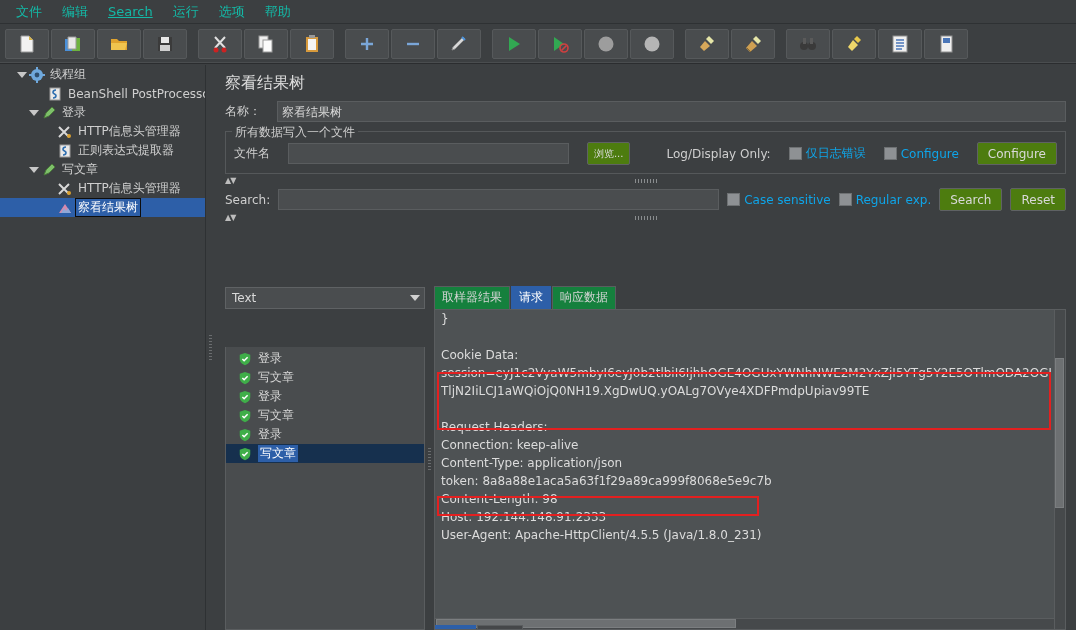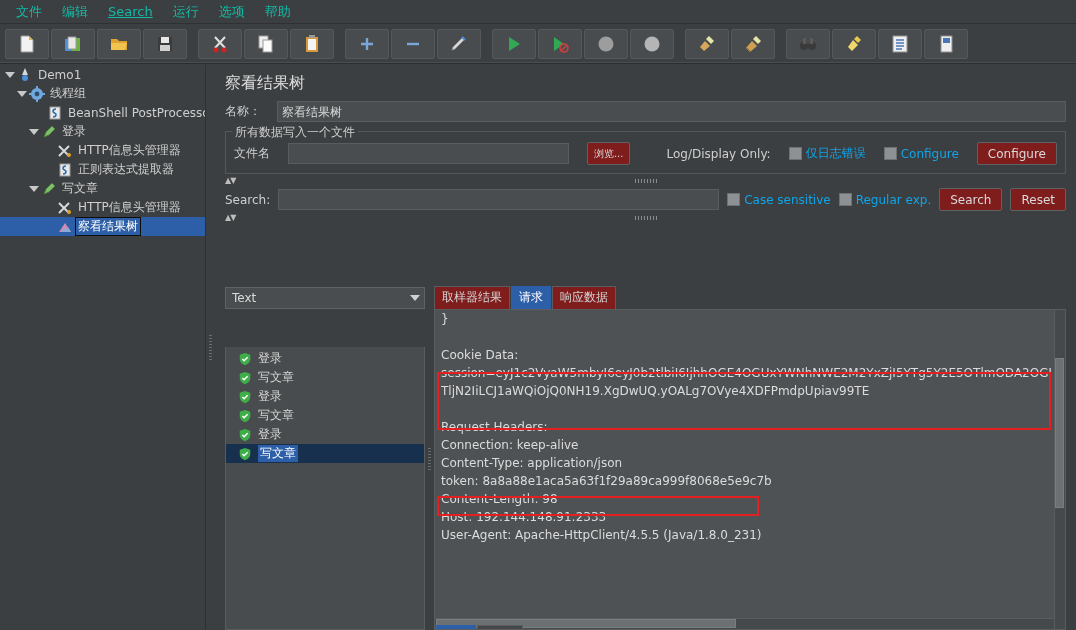--- a/index.html
+++ b/index.html
@@ -98,21 +98,21 @@
     margin: 8px 10px 0 10px; border: 1px solid #55585a; position: relative;
     padding: 10px 8px 8px 8px;
   }
   .groupbox > .gb-title {
     position: absolute; top: -8px; left: 6px; background: #3c3f41;
     padding: 0 3px; font-size: 12px; color: #cfcfcf;
   }
   .gb-row { display: flex; align-items: center; gap: 18px; }
   .gb-label { font-size: 12px; color: #cfcfcf; flex: 0 0 auto; }
   .btn {
-    background: #7f1d1d; border: 1px solid #5f6264; color: #d9d9d9;
+    background: #4d7c0f; border: 1px solid #5f6264; color: #d9d9d9;
     font-size: 12px; padding: 3px 10px; border-radius: 2px; cursor: default;
     min-height: 23px; display: inline-flex; align-items: center; justify-content: center;
   }
   .btn.small { font-size: 10px; padding: 3px 6px; }
   .checkbox {
     width: 13px; height: 13px; background: #8e9194; border: 1px solid #6e7173;
     display: inline-block; flex: 0 0 13px;
   }
   .cb-wrap { display: inline-flex; align-items: center; gap: 4px; }
   .cb-label { font-size: 12px; color: #0ea5e9; }
@@ -167,21 +167,21 @@
   }
   .mini-split .grip2 {
     width: 3px; height: 22px;
     background: repeating-linear-gradient(to bottom,#6a6d6f 0 1px, transparent 1px 3px);
   }
 
   .right-detail { flex: 1; display: flex; flex-direction: column; min-width: 0; }
   .tabs { display: flex; align-items: flex-end; height: 22px; gap: 1px; }
   .tab {
     font-size: 12px; color: #d4d4d4; padding: 2px 7px 3px 7px;
-    border: 1px solid #5a5d5f; border-bottom: none; background: #7f1d1d;
+    border: 1px solid #5a5d5f; border-bottom: none; background: #15803d;
     cursor: default;
   }
   .tab.active { background: #2d5fa8; color: #ffffff; border-color: #2d5fa8; }
 
   .content-box {
     flex: 1; border: 1px solid #5a5d5f; background: #4e5254;
     position: relative; overflow: hidden;
   }
   .scroll-v {
     position: absolute; right: 0; top: 0; bottom: 0; width: 11px;
@@ -371,28 +371,20 @@
         <rect x="5" y="2" width="11" height="16" fill="#efefef" stroke="#8f8f8f"></rect>
         <rect x="7" y="4" width="7" height="5" fill="#4a76b8"></rect>
       </svg>
     </div>
   </div>
 
   <div class="body-area">
 
     <div class="tree-pane">
 
-      <div class="tree-row" style="padding-left:4px">
-        <span class="toggle open"></span>
-        <svg class="t-icon" viewBox="0 0 16 16">
-          <path d="M8 1l3 7H5z" fill="#d8d8d8"></path>
-            <circle cx="8" cy="11" r="3" fill="#4a90d9"></circle>
-        </svg>
-        <span class="tree-label">Demo1</span>
-      </div>
 
       <div class="tree-row" style="padding-left:16px">
         <span class="toggle open"></span>
         <svg class="t-icon" viewBox="0 0 16 16">
           <circle cx="8" cy="8" r="6" fill="#6fa8dc"></circle>
             <circle cx="8" cy="8" r="2.4" fill="#2f4f6f"></circle>
           <path d="M8 0v3M8 13v3M0 8h3M13 8h3" stroke="#6fa8dc" stroke-width="2"></path>
         </svg>
         <span class="tree-label">线程组</span>
       </div>

